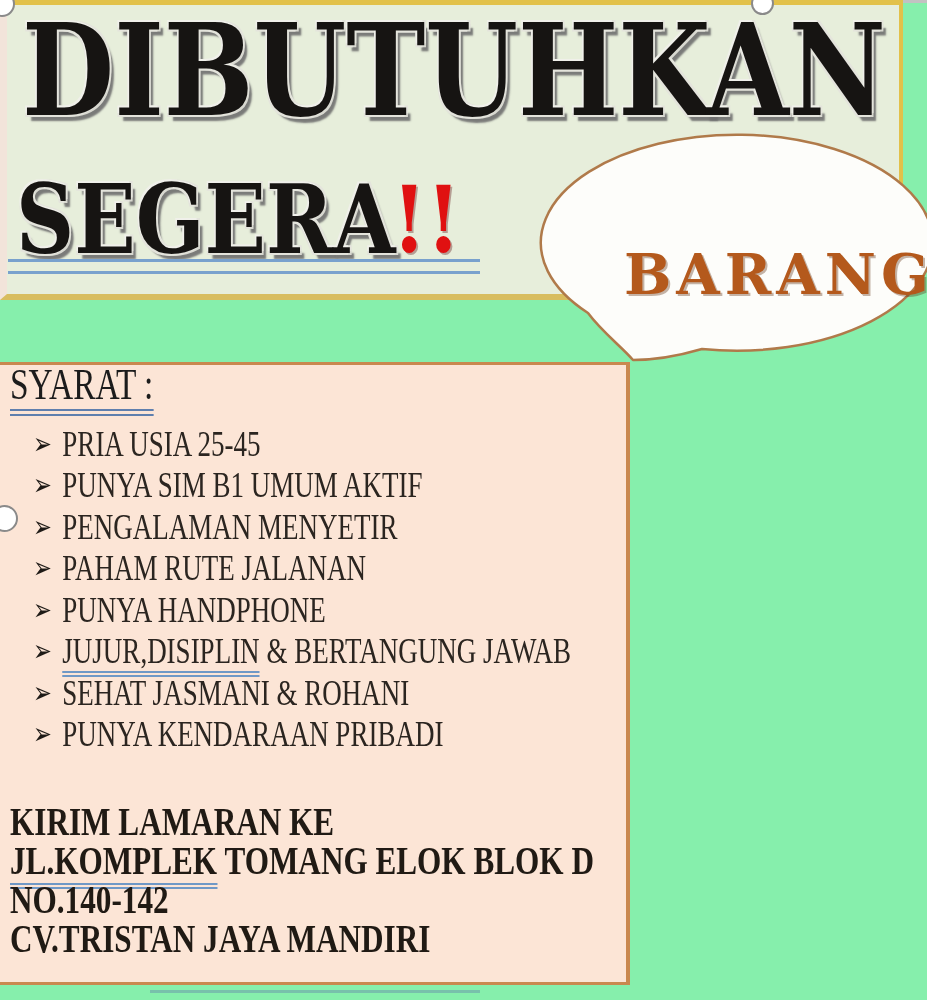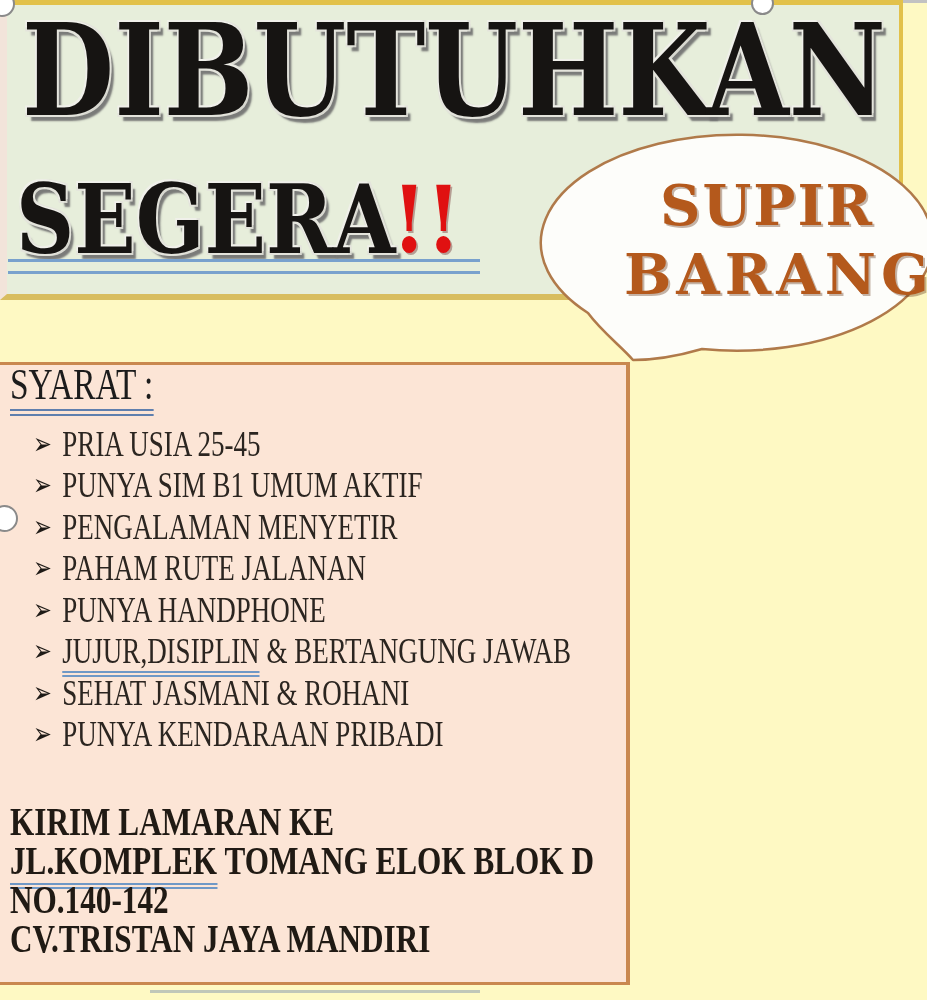--- a/index.html
+++ b/index.html
@@ -1,18 +1,18 @@
 <!DOCTYPE html>
 <html><head>
 <meta charset="utf-8">
 <style>
   html,body{margin:0;padding:0;}
   #canvas{
     position:relative; width:927px; height:1000px; overflow:hidden;
-    background:#fef9c3; font-family:"Liberation Serif", serif;
+    background:#86efac; font-family:"Liberation Serif", serif;
   }
   .abs{position:absolute;}
 
   
   .topstrip{left:0;top:0;width:927px;height:3px;background:#c2c2c2;}
 
   
   .green-box{
     left:0; top:10; width:892px; height:289px;
     background:#e7eedb;
@@ -101,21 +101,20 @@
 
   <div class="abs green-box"></div>
   <div class="abs headline hl1">DIBUTUHKAN</div>
   <div class="abs headline hl2">SEGERA</div>
   <div class="abs bang">!!</div>
   <div class="abs segera-underline"></div>
 
   <svg class="abs bubble-svg" width="399" height="247" viewBox="528 123 399 247">
     <path d="M 633 360 C 622 347 602 332 588 313 A 196 108 0 1 1 702 349 C 678 356 654 360 633 360 Z" fill="#fdfdfa" stroke="#b07a4a" stroke-width="2.5" stroke-linejoin="round"></path>
   </svg>
-  <div class="abs bubble-text bt1">SUPIR</div>
   <div class="abs bubble-text bt2">BARANG</div>
 
   <div class="abs pink-box"></div>
 
   <div class="abs syarat">
     <span class="ul2">SYARAT :</span>
   </div>
 
   <div class="abs list">
     <div class="li">

